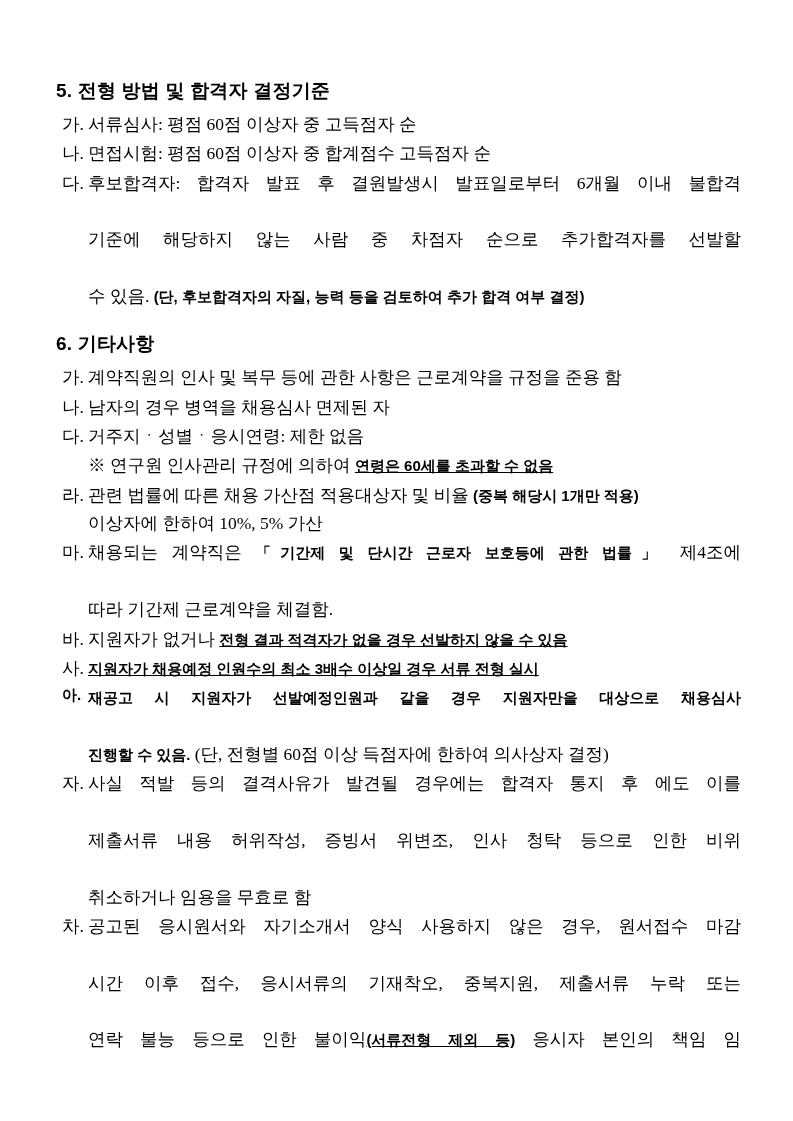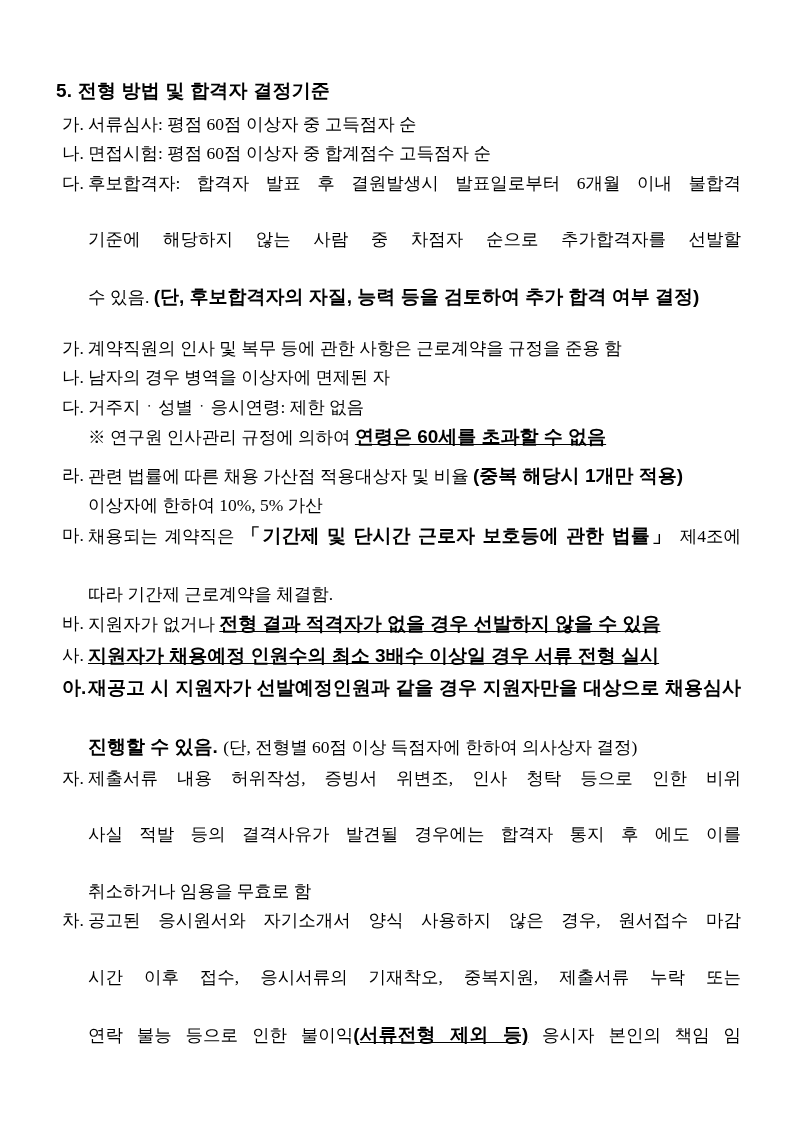--- a/index.html
+++ b/index.html
@@ -51,26 +51,26 @@
     text-align: justify;
     text-justify: inter-character;
   }
   .item-body .cont {
     display: block;
   }
   .note {
     padding-left: 36px;
     font-size: 17.5px;
     line-height: 1.62;
-    margin-bottom: 8px;
+    margin-bottom: 1px;
   }
   b, .bold {
     font-family: "Liberation Sans", "DejaVu Sans", sans-serif;
     font-weight: bold;
-    font-size: 19px;
+    font-size: 15px;
   }
   .ul {
     text-decoration: underline;
   }
   .gap-lg { height: 20px; }
   .justify-line {
     display: block;
     text-align: justify;
     text-justify: inter-character;
   }
@@ -103,30 +103,31 @@
           <span class="marker">다.</span>
           <span class="item-body">
             <span class="cont justify-line"><span>후보합격자: 합격자 발표 후 결원발생시 발표일로부터 6개월 이내 불합격</span></span>
             <span class="cont justify-line"><span>기준에 해당하지 않는 사람 중 차점자 순으로 추가합격자를 선발할</span></span>
             <span class="cont"><span>수 있음. </span><span class="bold">(단, 후보합격자의 자질, 능력 등을 검토하여 추가 합격 여부 결정)</span></span>
           </span>
         </div>
       </div>
       <div class="gap-lg"></div>
       <div class="section">
+        <div class="section-title">6. 기타사항</div>
         <div class="item">
           <span class="marker">가.</span>
           <span class="item-body">
             <span class="cont"><span>계약직원의 인사 및 복무 등에 관한 사항은 근로계약을 규정을 준용 함</span></span>
           </span>
         </div>
         <div class="item">
           <span class="marker">나.</span>
           <span class="item-body">
-            <span class="cont"><span>남자의 경우 병역을 이상자에 면제된 자</span></span>
+            <span class="cont"><span>남자의 경우 병역을 채용심사 면제된 자</span></span>
           </span>
         </div>
         <div class="item">
           <span class="marker">다.</span>
           <span class="item-body">
             <span class="cont"><span>거주지ㆍ성별ㆍ응시연령: 제한 없음</span></span>
           </span>
         </div>
         <div class="note"><span>※ 연구원 인사관리 규정에 의하여 </span><span class="bold ul">연령은 60세를 초과할 수 없음</span></div>
         <div class="item">
@@ -158,22 +159,22 @@
         <div class="item">
           <span class="marker bold">아.</span>
           <span class="item-body">
             <span class="cont justify-line"><span class="bold">재공고 시 지원자가 선발예정인원과 같을 경우 지원자만을 대상으로 채용심사</span></span>
             <span class="cont"><span class="bold">진행할 수 있음. </span><span>(단, 전형별 60점 이상 득점자에 한하여 의사상자 결정)</span></span>
           </span>
         </div>
         <div class="item">
           <span class="marker">자.</span>
           <span class="item-body">
+            <span class="cont justify-line"><span>사실 적발 등의 결격사유가 발견될 경우에는 합격자 통지 후 에도 이를</span></span>
             <span class="cont justify-line"><span>제출서류 내용 허위작성, 증빙서 위변조, 인사 청탁 등으로 인한 비위</span></span>
-            <span class="cont justify-line"><span>사실 적발 등의 결격사유가 발견될 경우에는 합격자 통지 후 에도 이를</span></span>
             <span class="cont"><span>취소하거나 임용을 무효로 함</span></span>
           </span>
         </div>
         <div class="item">
           <span class="marker">차.</span>
           <span class="item-body">
             <span class="cont justify-line"><span>공고된 응시원서와 자기소개서 양식 사용하지 않은 경우, 원서접수 마감</span></span>
             <span class="cont justify-line"><span>시간 이후 접수, 응시서류의 기재착오, 중복지원, 제출서류 누락 또는</span></span>
             <span class="cont justify-line"><span>연락 불능 등으로 인한 불이익</span><span class="bold ul">(서류전형 제외 등)</span><span> 응시자 본인의 책임 임</span></span>
           </span>

